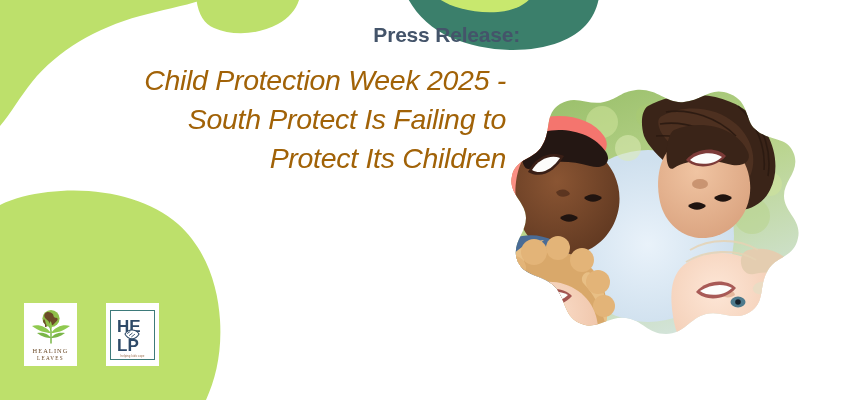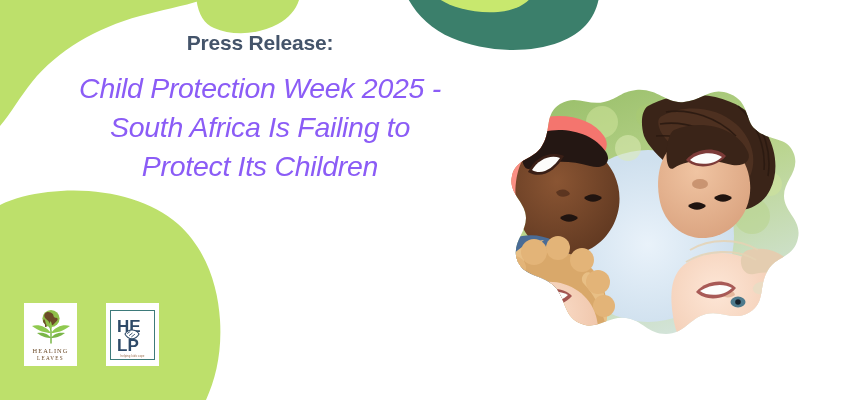--- a/index.html
+++ b/index.html
@@ -22,39 +22,39 @@
     left: 0; top: 0;
     width: 848px;
     height: 400px;
     pointer-events: none;
   }
 
   
   .text-block {
     position: absolute;
     left: 0px;
-    top: 30px;
+    top: 22px;
     width: 520px;
-    text-align: center;
+    text-align: right;
     z-index: 5;
   }
   .eyebrow {
     font-size: 21px;
     font-weight: bold;
     color: #44546a;
     letter-spacing: -0.2px;
     line-height: 1.2;
     margin: 0 0 14px 0;
     padding: 0;
   }
   .headline {
     font-size: 28.5px;
     font-style: italic;
     font-weight: normal;
-    color: #8b5cf6;
+    color: #a16207;
     line-height: 1.36;
     margin: 0;
     padding: 0 14px;
     letter-spacing: -0.3px;
   }
   .headline .hl-line { display: block; white-space: nowrap; }
 
   
   .logo-row {
     position: absolute;
@@ -134,21 +134,21 @@
 
     <path fill="#3b7f6b" d="M 404,-10 L 600,-10 C 598,14 586,32 560,42 C 526,55 482,51 452,38 C 428,28 412,10 404,-10 Z"></path>
 
     <path fill="#c8e86e" d="M 432,-14 L 536,-14 C 534,0 520,10 498,12 C 472,14 448,6 438,-2 Z"></path>
   </svg>
 
   <div class="text-block">
     <div class="eyebrow">Press Release:</div>
     <div class="headline">
       <span class="hl-line">Child Protection Week 2025 -</span>
-      <span class="hl-line">South Africa Is Failing to</span>
+      <span class="hl-line">South Protect Is Failing to</span>
       <span class="hl-line">Protect Its Children</span>
     </div>
   </div>
 
   <div class="logo-row">
 
     <div class="logo-card">
       <svg class="hl-mark" viewBox="0 0 46 40">
         <circle cx="23" cy="11.5" r="8.6" fill="#8fbf4a"></circle>
         <path d="M18.6,5.2 c2.4,-0.6 4.8,0.3 6.2,1.8 c1.1,1.2 0.3,2.4 1.5,3.2 c1.1,0.8 2.6,0.2 3.2,1.4 c0.6,1.3 -0.6,2.5 -1.7,3.4 c-1.3,1.1 -2.1,2.8 -3.6,3.2 c-1.7,0.5 -2.6,-1.6 -3.2,-3.1 c-0.5,-1.3 -1.9,-1.9 -2.9,-3 c-1.1,-1.2 -2.2,-2.6 -1.8,-4.1 c0.3,-1.3 1.2,-2.4 2.3,-2.8 z" fill="#6b4a28"></path>

